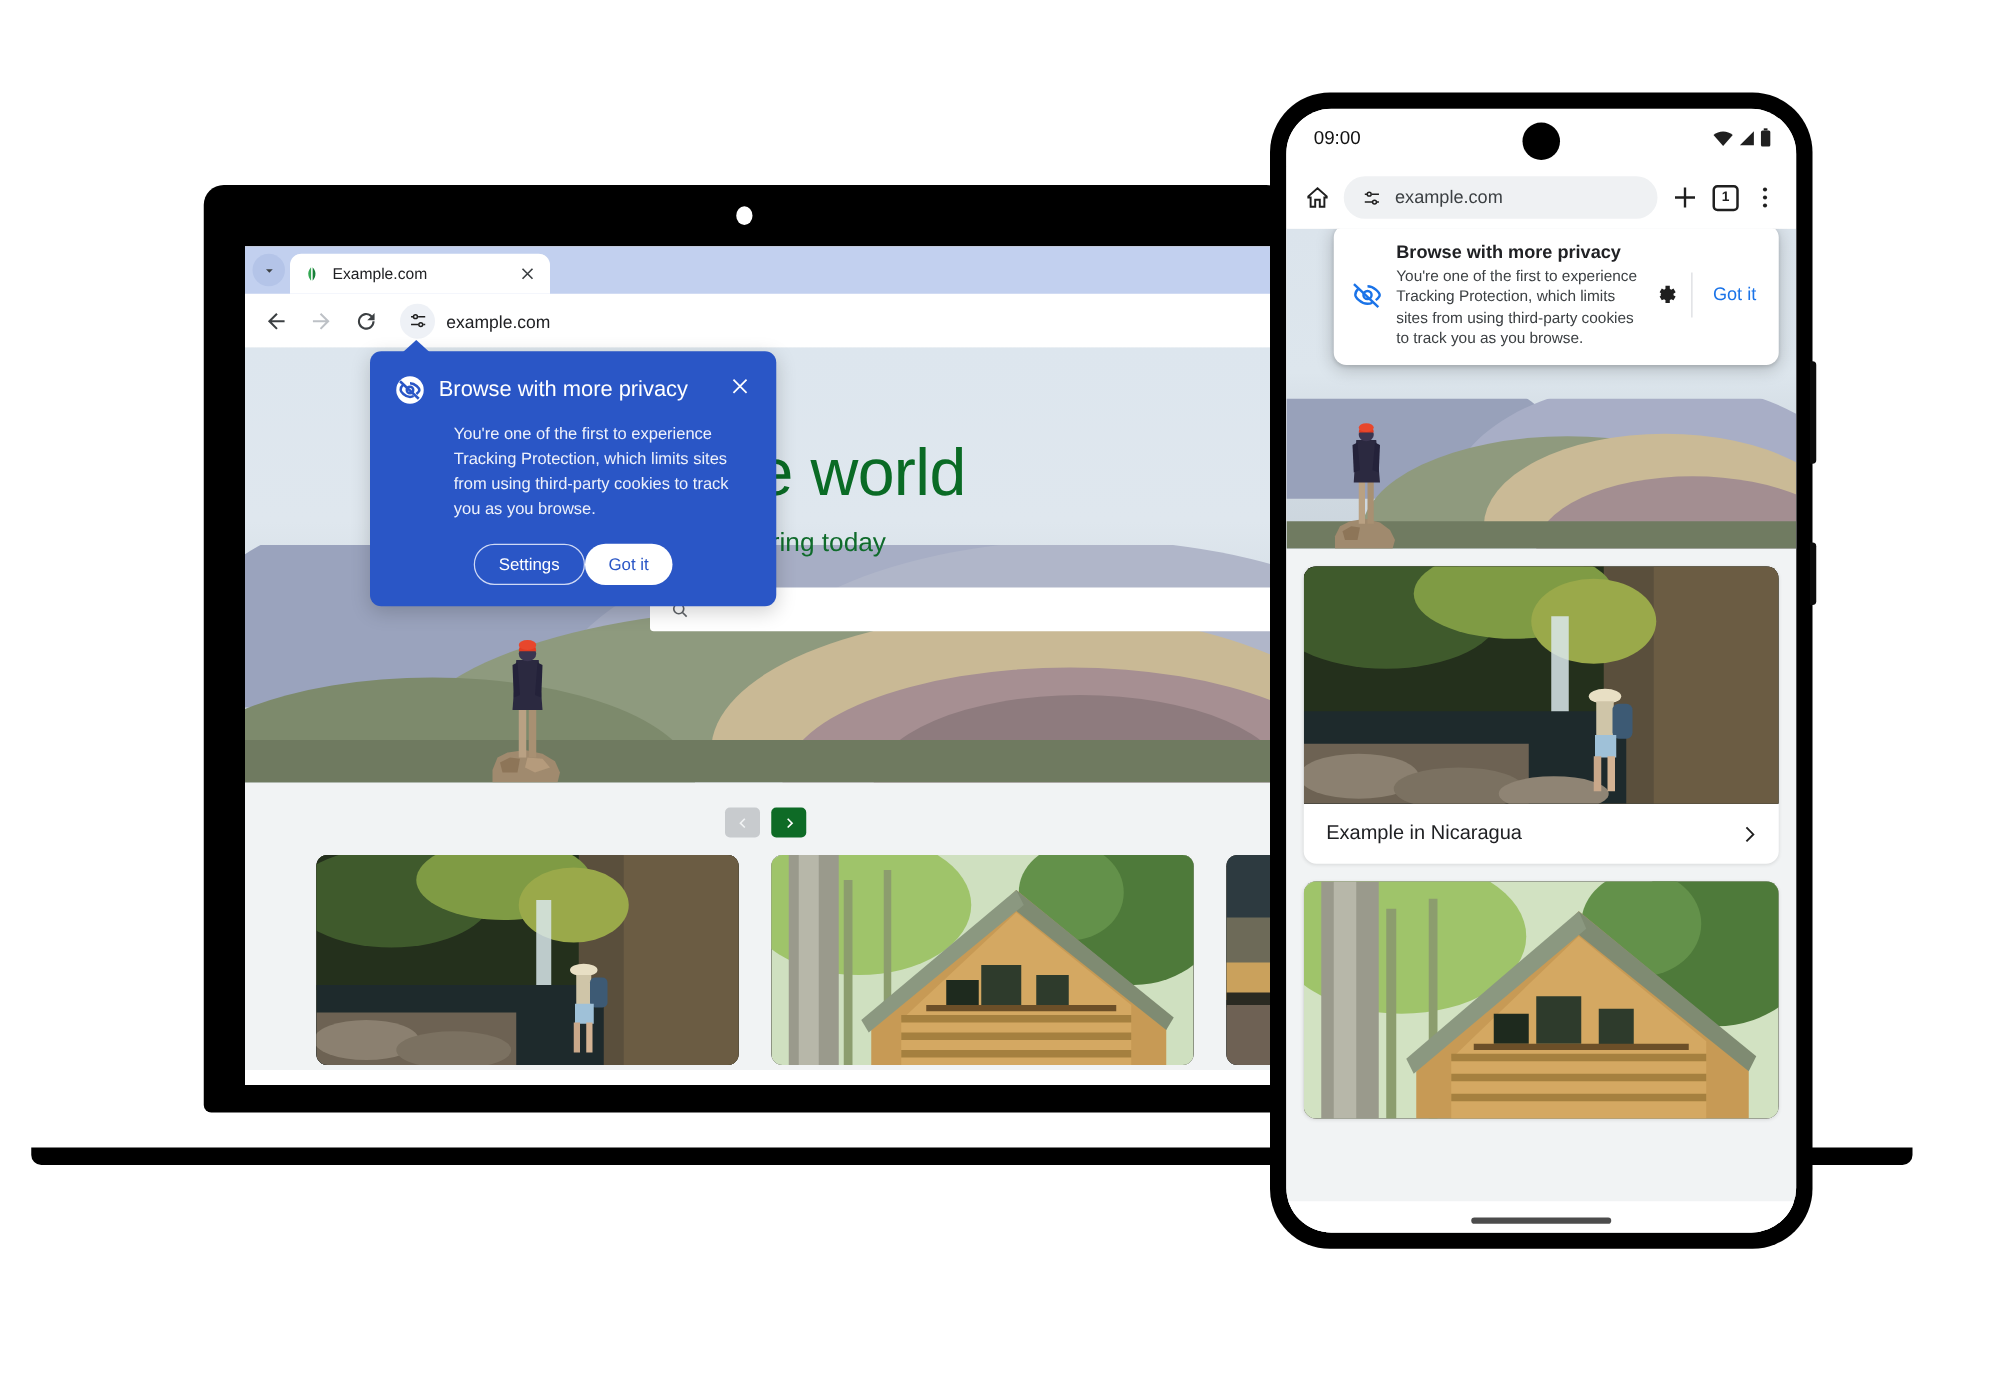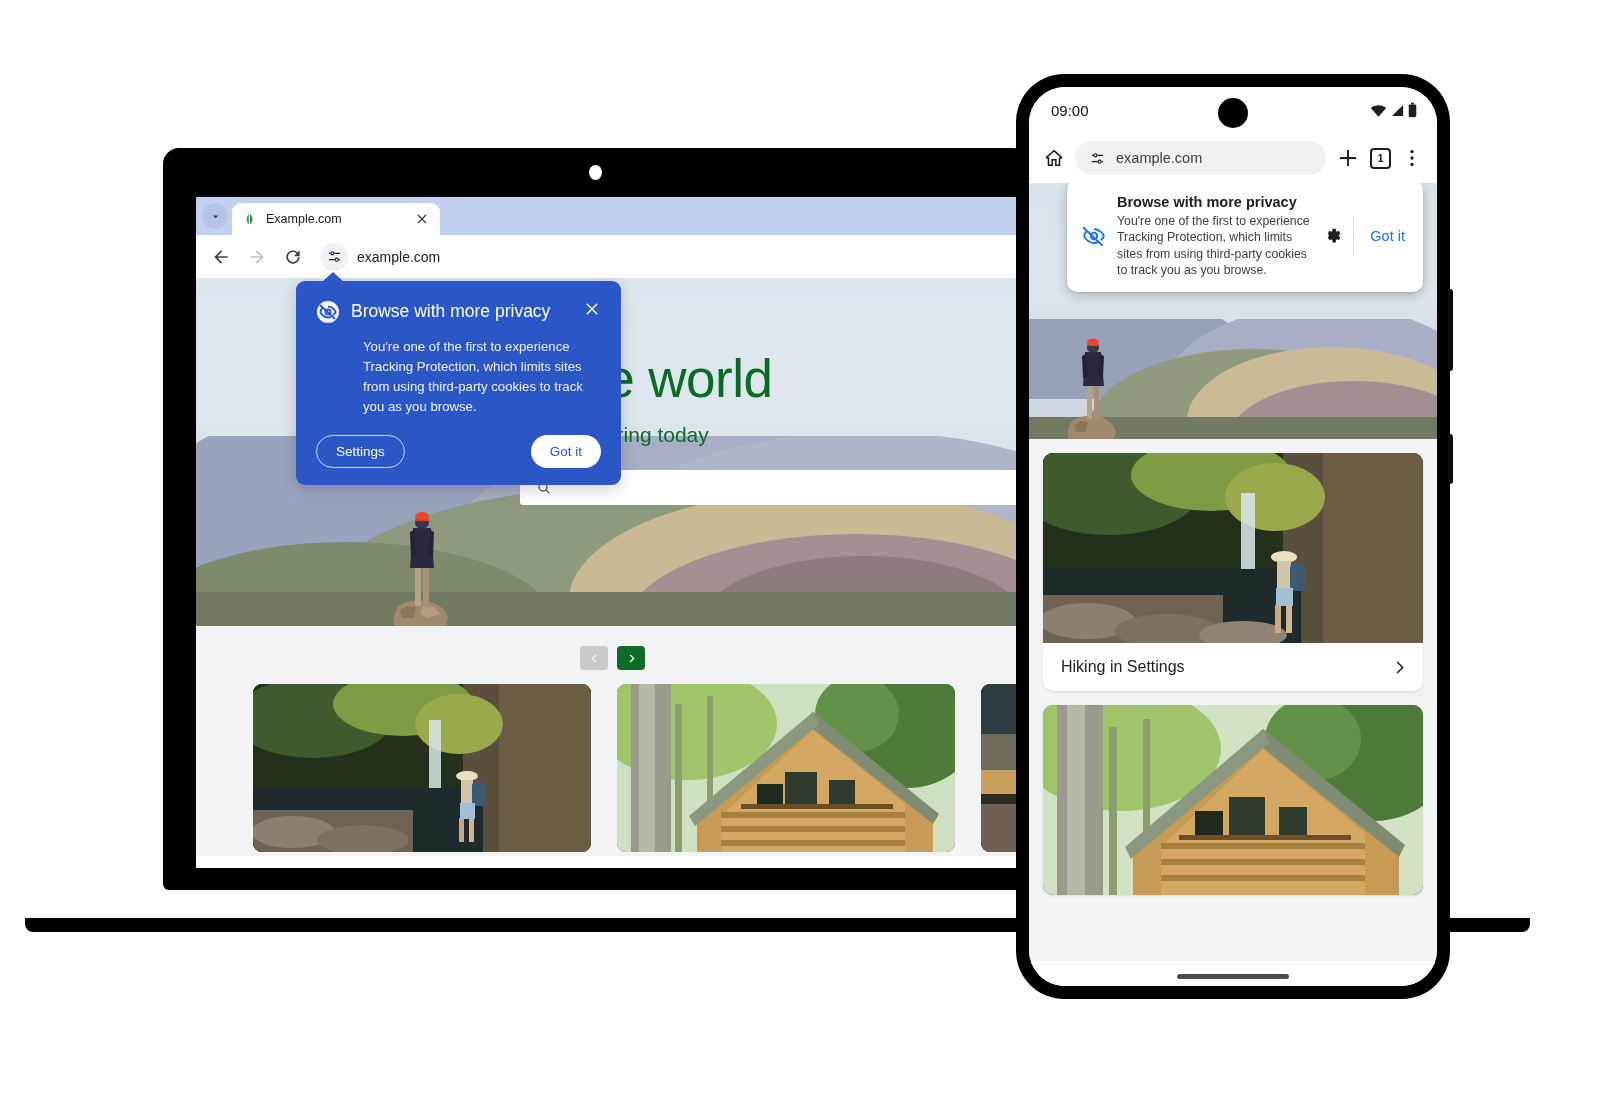--- a/index.html
+++ b/index.html
@@ -217,21 +217,21 @@
     border-bottom: 10px solid #2a56c6;
   }
   .promo-head { display: flex; align-items: flex-start; gap: 11px; }
   .promo-title { flex: 1; font-size: 17.5px; color: #ffffff; line-height: 1.15; padding-top: 1px; }
   .promo-x { width: 18px; height: 18px; flex: 0 0 18px; cursor: pointer; }
   .promo-body {
     font-size: 13.2px; line-height: 1.52; color: #eef1fb;
     margin: 13px 0 0 47px; padding-right: 6px;
   }
   .promo-actions {
-    display: flex; justify-content: space-between; align-items: center; 
+    display: flex; justify-content: center; align-items: center; 
     margin-top: 18px;
   }
   .btn-outline {
     height: 33px; padding: 0 19px; border-radius: 17px;
     border: 1px solid #cfd9f5; color: #ffffff; font-size: 13.5px;
     display: flex; align-items: center; background: transparent; cursor: pointer;
   }
   .btn-filled {
     height: 33px; padding: 0 19px; border-radius: 17px; border: none;
     background: #ffffff; color: #2a56c6; font-size: 13.5px;
@@ -539,21 +539,21 @@
                   <ellipse cx="241" cy="104" rx="13" ry="6" fill="#e8dfc4"></ellipse>
                   <rect x="234" y="108" width="14" height="28" fill="#cfc5a8"></rect>
                   <rect x="247" y="110" width="16" height="28" rx="5" fill="#3d5a74"></rect>
                   <rect x="233" y="135" width="17" height="18" fill="#9fc1d8"></rect>
                   <rect x="232" y="152" width="6" height="28" fill="#c9a88a"></rect>
                   <rect x="243" y="152" width="6" height="28" fill="#d4b393"></rect>
                 </g>
               </svg>
             </div>
             <div class="ph-tile-foot">
-              <span class="ph-tile-label">Hiking in Settings</span>
+              <span class="ph-tile-label">Example in Nicaragua</span>
               <svg width="19" height="19" viewBox="0 0 24 24">
                 <path d="M9 5l7 7-7 7" fill="none" stroke="#1f1f1f" stroke-width="1.9"></path>
               </svg>
             </div>
           </div>
 
           <div class="ph-tile">
             <div class="ph-tile-img" style="height:190px">
               <svg viewBox="0 0 380 190" width="100%" height="190" preserveAspectRatio="xMidYMid slice">
                 <rect width="380" height="190" fill="#d2e2c2"></rect>

